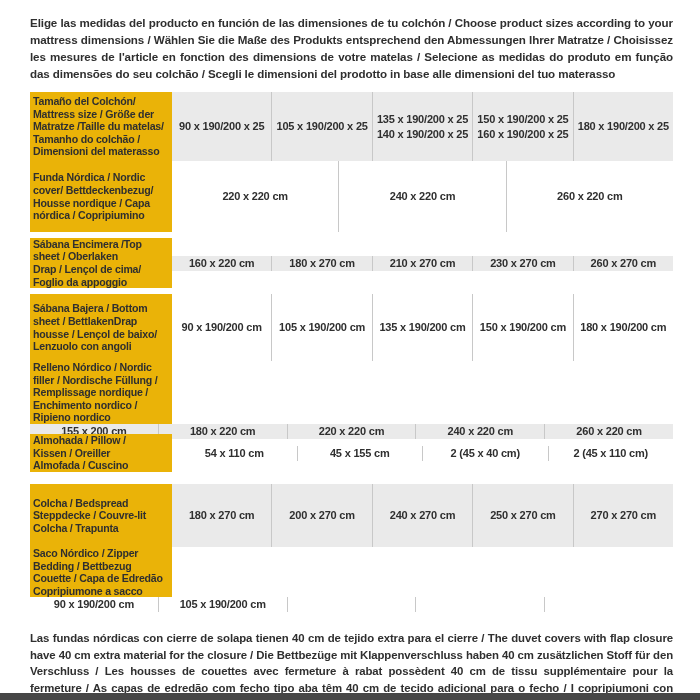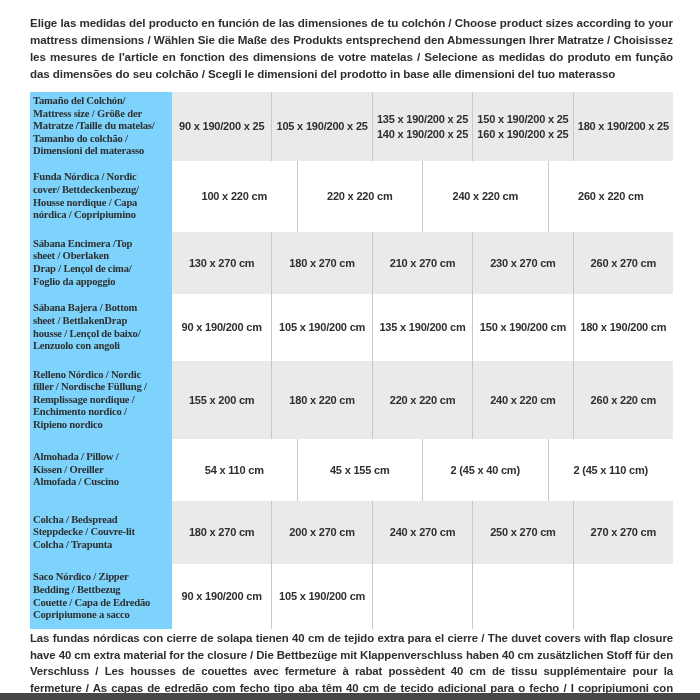--- a/index.html
+++ b/index.html
@@ -22,37 +22,36 @@
     letter-spacing:-0.1px;
   }
   .size-table{
     position:absolute;
     left:30px;top:92px;
     width:643px;
   }
   .row{display:flex;}
   .r0{height:69px;}
   .r1{height:71px;}
-  .r2{height:62px;}
+  .r2{height:62px;align-items:center;}
   .r3{height:67px;}
-  .r4{height:78px;}
-  .r5{height:62px;}
+  .r4{height:61px;flex-direction:column;}
+  .r5{height:62px;align-items:center;}
   .r6{height:63px;}
-  .r7{height:65px;}
+  .r7{height:65px;flex-direction:column;}
   .label{
     width:142px;
     padding-left:3px;
     box-sizing:border-box;
     display:flex;align-items:center;
     font-size:10.6px;
     line-height:12.6px;
     letter-spacing:-0.2px;
     white-space:pre-line;
-    background:#7dd3fc;
-    font-family:Liberation Serif, serif;
+    background:#eab308;
   }
   .vals{flex:1;display:flex;}
   .row:nth-child(odd) .vals{background:#eaeaea;}
   .cell{
     flex:1;
     display:flex;align-items:center;justify-content:center;
     text-align:center;
     font-size:11px;
     line-height:15px;
     letter-spacing:-0.2px;
@@ -101,34 +100,33 @@
         <div class="cell">180 x 190/200 x 25</div>
       </div>
     </div>
 
     <div class="row r1">
       <div class="label">Funda Nórdica /  Nordic
 cover/ Bettdeckenbezug/
 Housse nordique  / Capa
 nórdica / Copripiumino</div>
       <div class="vals">
-        <div class="cell">100 x 220 cm</div>
         <div class="cell">220 x 220 cm</div>
         <div class="cell">240 x 220 cm</div>
         <div class="cell">260 x 220 cm</div>
       </div>
     </div>
 
     <div class="row r2">
       <div class="label">Sábana Encimera /Top
 sheet / Oberlaken
 Drap / Lençol de cima/
 Foglio da appoggio</div>
       <div class="vals">
-        <div class="cell">130 x 270 cm</div>
+        <div class="cell">160 x 220 cm</div>
         <div class="cell">180 x 270 cm</div>
         <div class="cell">210 x 270 cm</div>
         <div class="cell">230 x 270 cm</div>
         <div class="cell">260 x 270 cm</div>
       </div>
     </div>
 
     <div class="row r3">
       <div class="label">Sábana Bajera / Bottom
 sheet / BettlakenDrap

